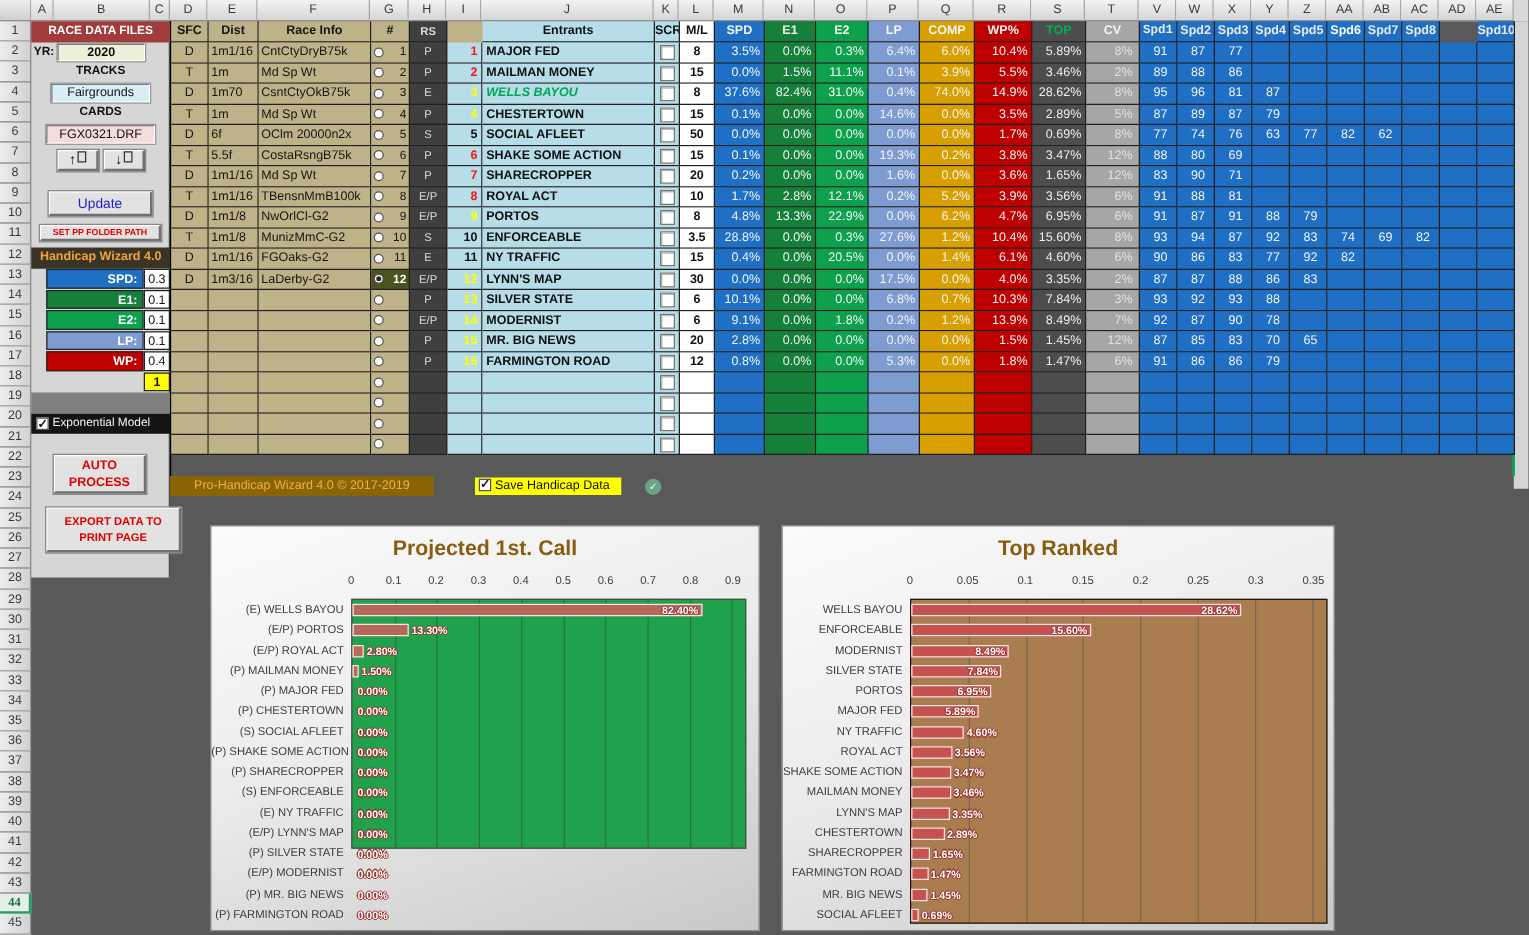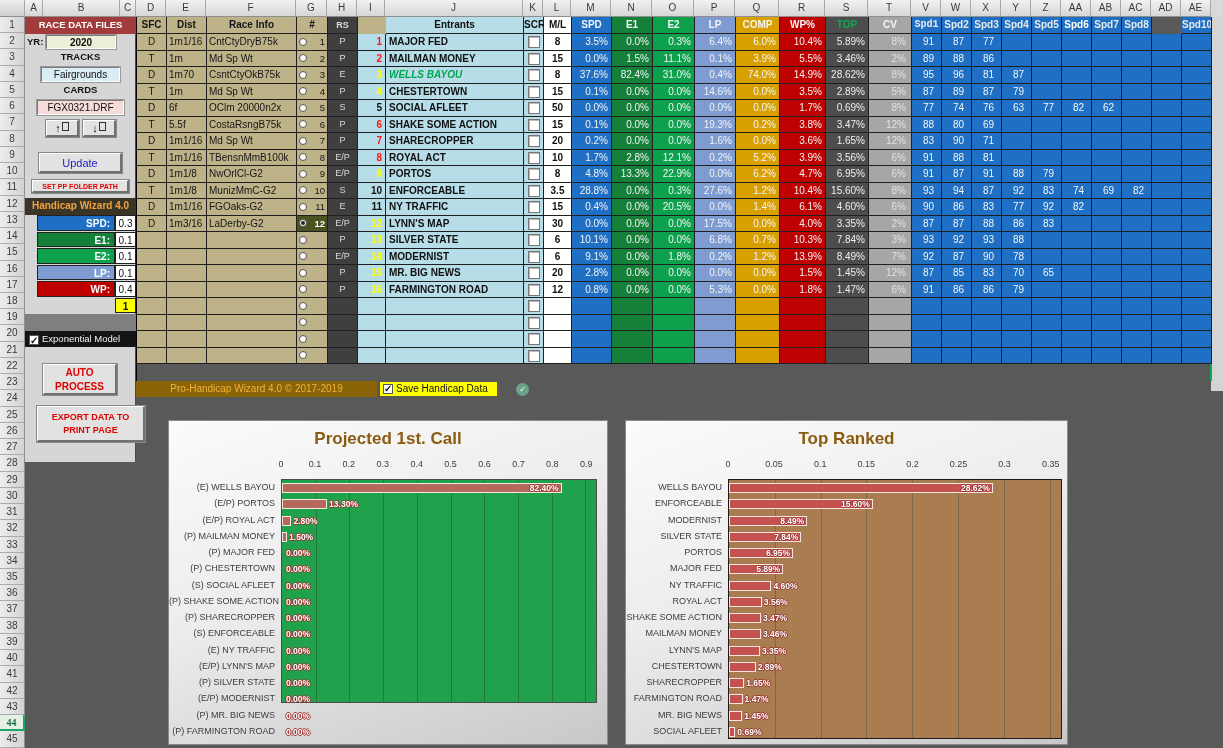--- a/index.html
+++ b/index.html
@@ -67,21 +67,21 @@
   .ename.hl{color:#00A651;font-style:italic;}
   .gnum{display:flex;align-items:center;padding:0 2px;}
   .gnum .n{flex:1;text-align:right;font-size:9.5px;}
   .selrow{background:#4A5320;color:#fff;}
   .selrow .n{color:#fff;font-weight:bold;}
   .radio{width:8px;height:8px;border-radius:50%;background:#fff;border:1px solid #555;box-sizing:border-box;position:relative;flex:none;}
   .radio.sel::after{content:"";position:absolute;left:1px;top:1px;width:4px;height:4px;border-radius:50%;background:#222;}
   .scrbox{width:10px;height:10px;background:#fff;border:1px solid #777;box-shadow:inset 1px 1px 0 #bbb;margin:2px auto 0 auto;}
 
   
-  #brandbar{position:absolute;left:136px;top:380.5px;width:241px;height:16.5px;background:#8A6508;color:#F0B13C;font-size:10px;text-align:center;line-height:16.5px;}
+  #brandbar{position:absolute;left:136px;top:380.5px;width:211px;height:16.5px;background:#8A6508;color:#F0B13C;font-size:10px;text-align:center;line-height:16.5px;}
   #savebox{position:absolute;left:380px;top:381.5px;width:117px;height:14.5px;background:#FFFF00;color:#111;font-size:10px;line-height:14.5px;}
   #okcircle{position:absolute;left:516px;top:383px;width:13px;height:13px;border-radius:50%;background:#6CA287;color:#fff;font-size:8px;line-height:13px;text-align:center;}
 
   
   .chart-panel{position:absolute;background:linear-gradient(160deg,#FBFBFB 0%,#ECECEC 45%,#C8C8C8 100%);border:1px solid #8a8a8a;box-sizing:border-box;}
   .ctitle{position:absolute;left:0;right:0;top:8px;text-align:center;font-size:17px;font-weight:bold;color:#8a5c10;}
   .caxis{position:absolute;top:38px;height:13px;left:0;right:0;}
   .ctick{position:absolute;transform:translateX(-50%);font-size:9px;color:#404040;}
   .clabels{position:absolute;top:58px;left:0;}
   .clab{text-align:right;font-size:9px;color:#3c3c3c;padding-right:6px;box-sizing:border-box;overflow:hidden;white-space:nowrap;}
@@ -925,21 +925,21 @@
         <div class="clab" style="height: 16.25px; line-height: 16.25px;">(P) SHAKE SOME ACTION</div>
         <div class="clab" style="height: 16.25px; line-height: 16.25px;">(P) SHARECROPPER</div>
         <div class="clab" style="height: 16.25px; line-height: 16.25px;">(S) ENFORCEABLE</div>
         <div class="clab" style="height: 16.25px; line-height: 16.25px;">(E) NY TRAFFIC</div>
         <div class="clab" style="height: 16.25px; line-height: 16.25px;">(E/P) LYNN'S MAP</div>
         <div class="clab" style="height: 16.25px; line-height: 16.25px;">(P) SILVER STATE</div>
         <div class="clab" style="height: 16.25px; line-height: 16.25px;">(E/P) MODERNIST</div>
         <div class="clab" style="height: 16.25px; line-height: 16.25px;">(P) MR. BIG NEWS</div>
         <div class="clab" style="height: 16.25px; line-height: 16.25px;">(P) FARMINGTON ROAD</div>
       </div>
-      <div class="cplot" style="left: 112px; width: 316px; height: 224px; background: rgb(32, 161, 76); border: 1px solid rgb(74, 74, 74);">
+      <div class="cplot" style="left: 112px; width: 316px; height: 200px; background: rgb(32, 161, 76); border: 1px solid rgb(74, 74, 74);">
         <div class="cgrid" style="left: 10.7354%; background: rgba(50, 50, 50, 0.38);"></div>
         <div class="cgrid" style="left: 21.4707%; background: rgba(50, 50, 50, 0.38);"></div>
         <div class="cgrid" style="left: 32.2061%; background: rgba(50, 50, 50, 0.38);"></div>
         <div class="cgrid" style="left: 42.9415%; background: rgba(50, 50, 50, 0.38);"></div>
         <div class="cgrid" style="left: 53.6769%; background: rgba(50, 50, 50, 0.38);"></div>
         <div class="cgrid" style="left: 64.4122%; background: rgba(50, 50, 50, 0.38);"></div>
         <div class="cgrid" style="left: 75.1476%; background: rgba(50, 50, 50, 0.38);"></div>
         <div class="cgrid" style="left: 85.883%; background: rgba(50, 50, 50, 0.38);"></div>
         <div class="cgrid" style="left: 96.6184%; background: rgba(50, 50, 50, 0.38);"></div>
         <div class="cbar" style="top: 3px; height: 10px; width: 279.532px; background: rgb(180, 105, 90); border: 1px solid rgba(255, 255, 255, 0.85);"></div>

